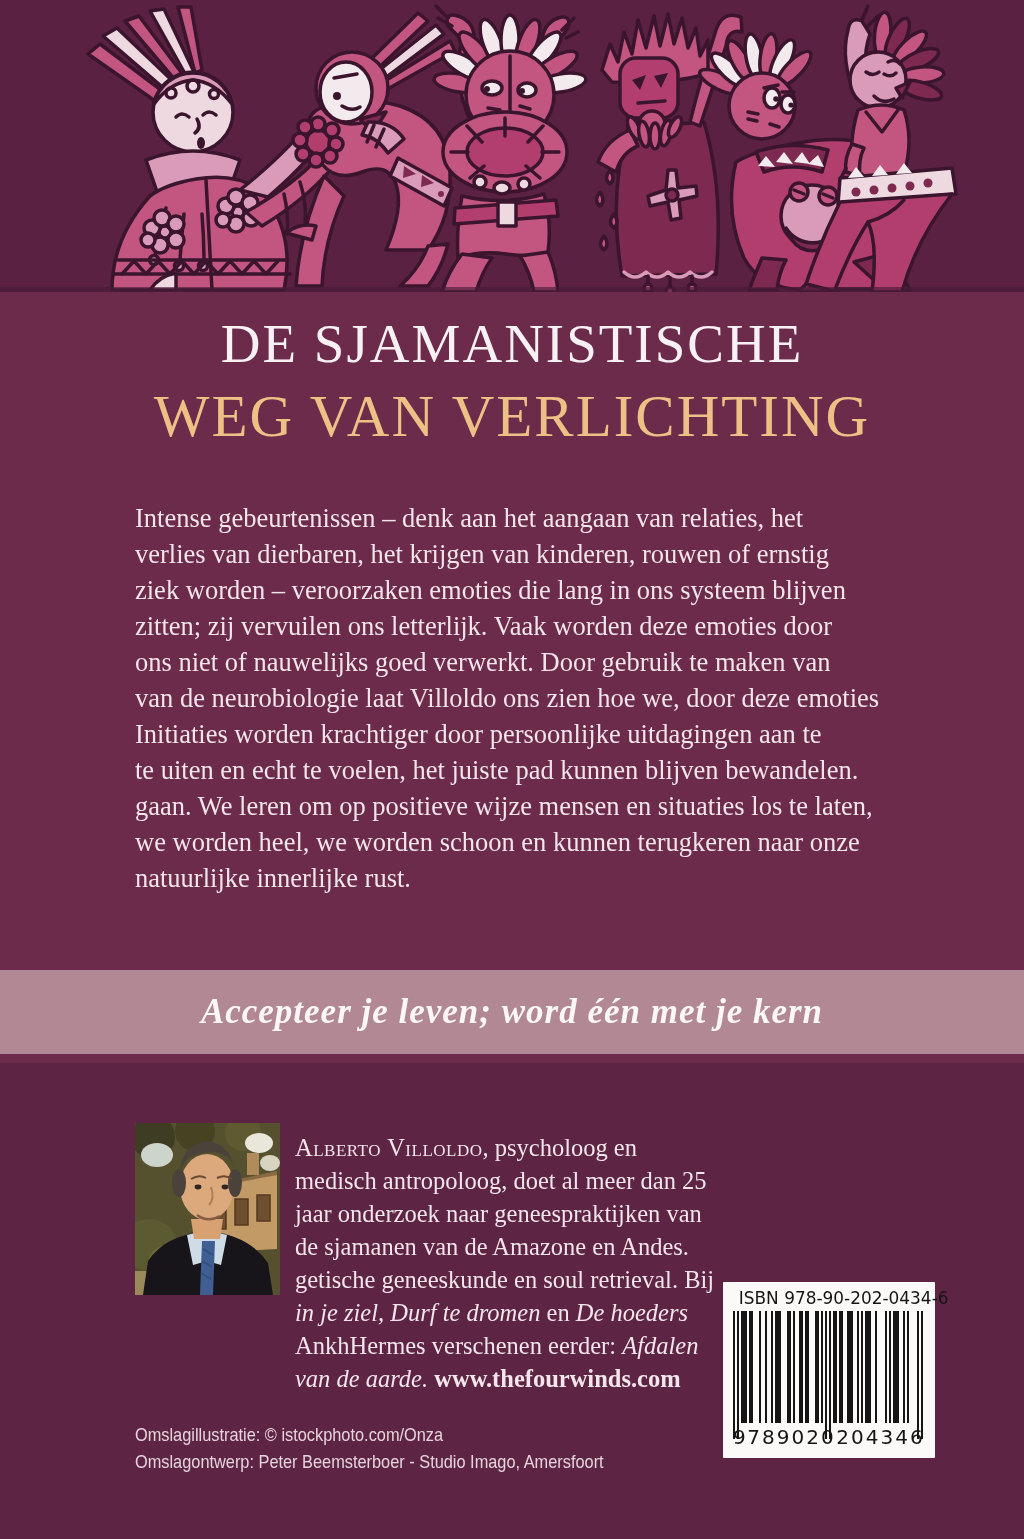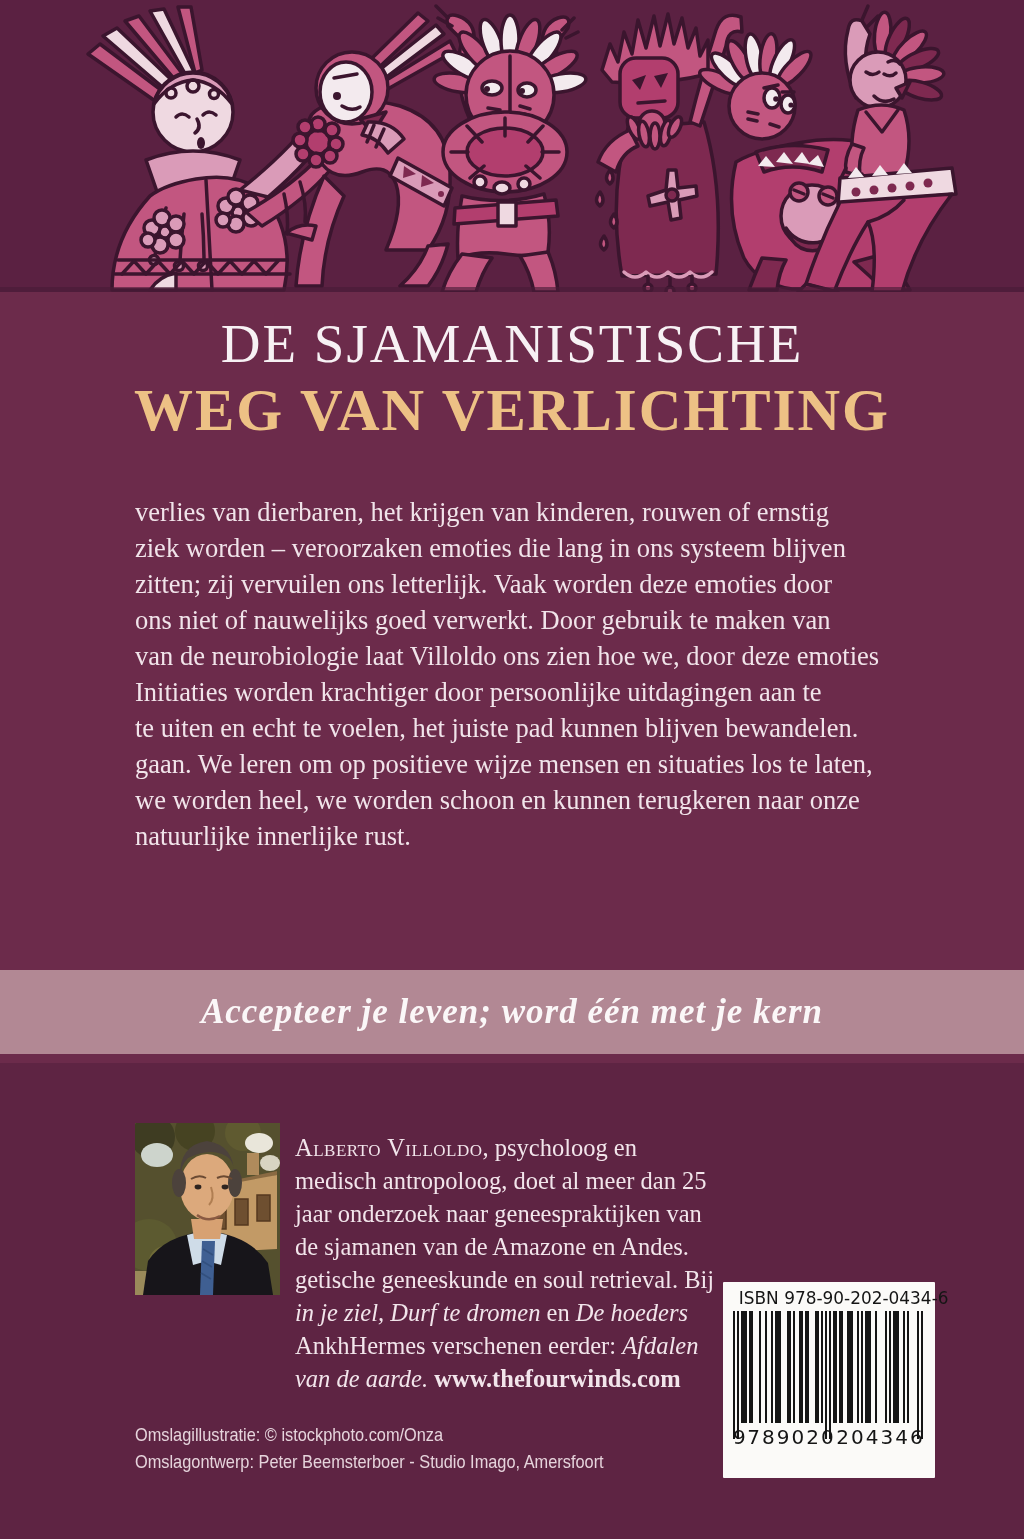--- a/index.html
+++ b/index.html
@@ -16,22 +16,22 @@
   
   .upper{
     position:absolute;top:292px;left:0;width:1024px;height:771px;
     background:#6C2B4B;display:flex;flex-direction:column;align-items:center;
   }
   .title1{
     margin-top:20px;font-size:55px;line-height:64px;color:#F7F1F4;
     letter-spacing:2px;font-weight:normal;
   }
   .title2{
-    font-size:59px;line-height:68px;color:#EDC185;
-    letter-spacing:2px;font-weight:bold;
+    margin-top:6px;font-size:59px;line-height:68px;color:#EDC185;
+    letter-spacing:2px;font-weight:normal;
   }
   .synopsis{
     margin-top:50px;align-self:flex-start;margin-left:135px;width:810px;
     font-size:26.5px;line-height:36px;color:#F1E4EA;
   }
   .banner{
     margin-top:auto;margin-bottom:9px;width:100%;height:84px;
     background:#B28894;display:flex;align-items:center;justify-content:center;
   }
   .banner span{
@@ -45,21 +45,21 @@
   .bio{
     position:absolute;left:295px;top:68px;width:450px;
     font-size:24.5px;line-height:33px;color:#F2E5EB;
   }
   .bio .sc{font-variant:small-caps;letter-spacing:.5px;}
   .bio .it{font-style:italic;}
   .bio .b{font-weight:bold;}
 
   
   .barcode{
-    position:absolute;left:723px;top:219px;width:212px;height:196px;
+    position:absolute;left:723px;top:219px;width:212px;height:176px;
     background:#FBFAF8;box-sizing:border-box;padding:5px 10px 0;border-radius:1px;
   }
   .isbn{
     font-family:"DejaVu Sans",sans-serif;font-size:18px;color:#151515;
     text-align:center;white-space:nowrap;transform:scaleX(.94);transform-origin:center;
   }
   .bars{display:flex;align-items:flex-start;height:128px;margin-top:3px;}
   .bars i{display:block;width:2px;height:112px;}
   .bars i.bar{background:#151515;}
   .bars i.guard{height:128px;}
@@ -311,20 +311,21 @@
       <path d="M806,284 L798,292 L838,292 Z" fill="#7E2950"></path>
     </g>
 
     <rect x="0" y="287" width="1024" height="5" fill="#4A1B38" stroke="none" opacity="0.65"></rect>
   </svg>
 
   <div class="upper">
     <div class="title1">DE SJAMANISTISCHE</div>
     <div class="title2">WEG VAN VERLICHTING</div>
     <div class="synopsis">
+        <div><span>Intense gebeurtenissen – denk aan het aangaan van relaties, het</span></div>
         <div><span>verlies van dierbaren, het krijgen van kinderen, rouwen of ernstig</span></div>
         <div><span>ziek worden – veroorzaken emoties die lang in ons systeem blijven</span></div>
         <div><span>zitten; zij vervuilen ons letterlijk. Vaak worden deze emoties door</span></div>
         <div><span>ons niet of nauwelijks goed verwerkt. Door gebruik te maken van</span></div>
         <div><span>van de neurobiologie laat Villoldo ons zien hoe we, door deze emoties</span></div>
         <div><span>Initiaties worden krachtiger door persoonlijke uitdagingen aan te</span></div>
         <div><span>te uiten en echt te voelen, het juiste pad kunnen blijven bewandelen.</span></div>
         <div><span>gaan. We leren om op positieve wijze mensen en situaties los te laten,</span></div>
         <div><span>we worden heel, we worden schoon en kunnen terugkeren naar onze</span></div>
         <div><span>natuurlijke innerlijke rust.</span></div>

